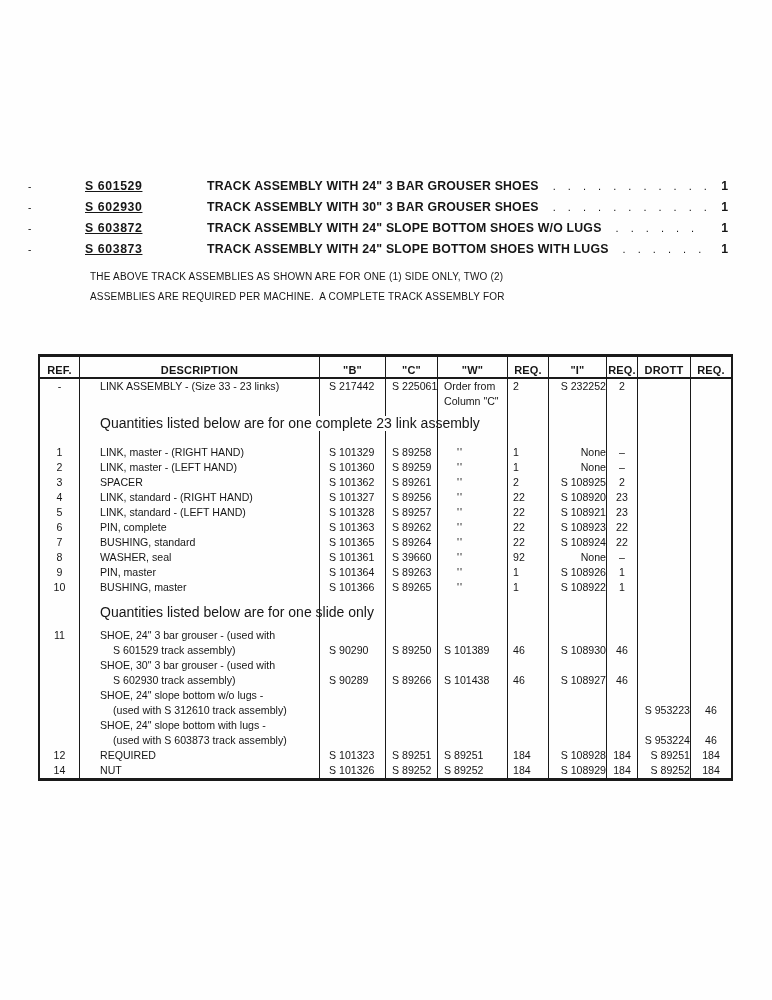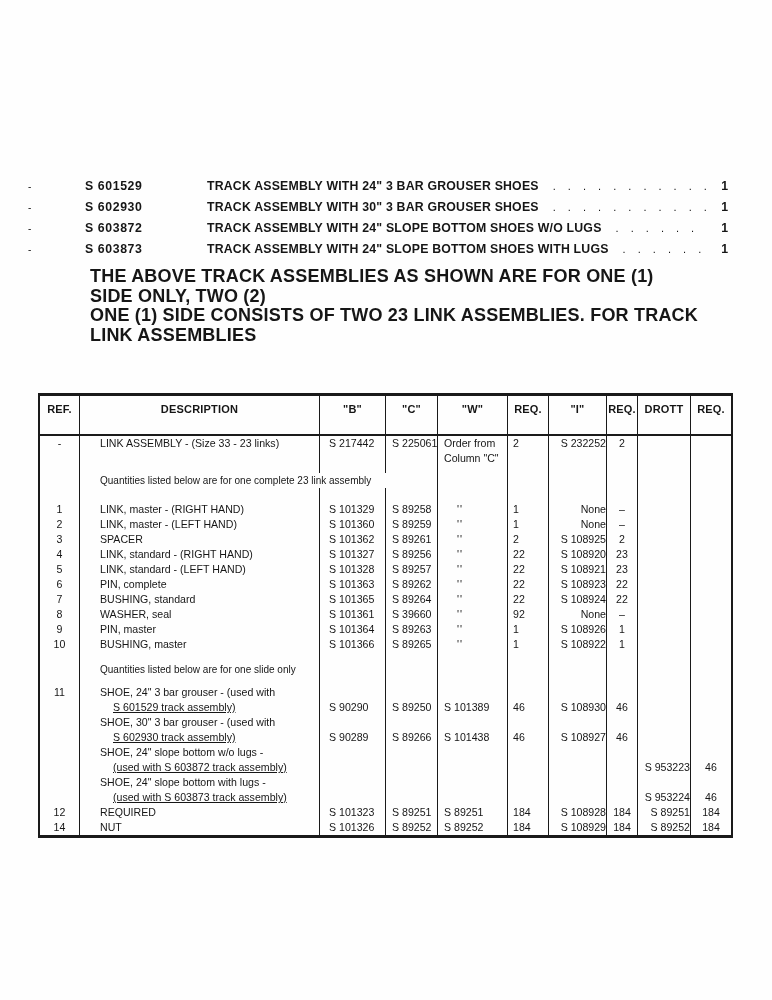--- a/index.html
+++ b/index.html
@@ -5,53 +5,53 @@
   html,body{margin:0;padding:0;background:#ffffff;}
   .page{
     width:772px;height:1000px;background:#fefefe;color:#161616;
     font-family:"Liberation Sans","DejaVu Sans",sans-serif;
     position:relative;overflow:hidden;
   }
   
   .toplist{margin:176px 0 0 28px;width:700px;font-weight:bold;font-size:12.3px;}
   .toprow{display:flex;align-items:baseline;height:21px;line-height:21px;white-space:nowrap;}
   .marker{width:57px;font-size:10px;font-weight:normal;}
-  .pno{width:122px;letter-spacing:0.6px;}
+  .pno{width:122px;letter-spacing:0.6px;text-decoration:underline;}
   .tdesc{letter-spacing:0.2px;}
   .leader{flex:1;overflow:hidden;margin:0 8px 0 14px;letter-spacing:4.5px;font-weight:normal;font-size:11px;}
   .qty{width:14px;text-align:right;}
   
-  .para{margin:7px 0 0 90px;width:610px;font-weight:bold;font-size:18px;line-height:19.5px;letter-spacing:0.2px;}
+  .para{margin:7px 0 0 90px;width:610px;font-weight:normal;font-size:10px;line-height:19.5px;letter-spacing:0.2px;}
   
   .ptable{
     margin:48px 0 0 38px;display:grid;width:max-content;
     grid-template-columns:40px 240px 66px 52px 70px 41px 58px 31px 53px 40px;
     border:2px solid #1a1a1a;border-top-width:3px;border-bottom-width:3px;
     font-size:10.6px;
   }
   .row,.rows{display:contents;}
   .cell{
     height:15px;line-height:15px;border-right:1.5px solid #1a1a1a;
     box-sizing:border-box;white-space:nowrap;position:relative;
   }
-  .hdr .cell{height:40px;line-height:27px;border-bottom:2px solid #1a1a1a;
+  .hdr .cell{height:22px;line-height:27px;border-bottom:2px solid #1a1a1a;
     font-weight:bold;font-size:11px;text-align:center;padding:0;letter-spacing:0.2px;}
   .c-ref{text-align:center;}
   .c-desc{padding-left:20px;z-index:1;}
   .c-b{padding-left:9px;}
   .c-c{padding-left:6px;}
   .c-w{padding-left:6px;}
   .c-req1{padding-left:5px;}
   .c-i{padding-left:9px;text-align:right;}
   .c-req2{text-align:center;}
   .c-drott{padding-left:4px;text-align:right;}
   .c-req3{text-align:center;border-right:none;}
-  .cell.ind{padding-left:33px;text-decoration:underline;}
+  .cell.ind{padding-left:33px;}
   .cell.ditto{padding-left:19px;letter-spacing:1px;}
-  .cell.note{font-size:10px;}
+  .cell.note{font-size:14px;}
   .cell.span3{grid-column:span 3;}
   .cell.h7{height:7px;}
   .cell.h8{height:8px;}
   .cell.h10{height:10px;}
   .cell.h14{height:14px;}
 </style>
 </head>
 <body>
 
 <div class="page">
@@ -89,22 +89,22 @@
         <span class="leader">. . . . . . . . . . . . . . . . . . . . . . . . . . . . . . . . . . . .</span>
         <span class="qty">1</span>
       </div>
 
   </section>
 
   <section class="para">
 
       <div class="pline">THE ABOVE TRACK ASSEMBLIES AS SHOWN ARE FOR ONE (1) SIDE ONLY, TWO (2)</div>
 
-
-      <div class="pline">ONE (1) SIDE CONSISTS OF TWO 23 LINK ASSEMBLIES. FOR TRACK LINK ASSEMBLIES</div>
+      <div class="pline">ASSEMBLIES ARE REQUIRED PER MACHINE.&nbsp; A COMPLETE TRACK ASSEMBLY FOR</div>
+
 
 
   </section>
 
   <section class="ptable">
     <div class="row hdr">
       <div class="cell c-ref">REF.</div>
       <div class="cell c-desc">DESCRIPTION</div>
       <div class="cell c-b">"B"</div>
       <div class="cell c-c">"C"</div>
@@ -412,21 +412,21 @@
           <div class="cell c-w"></div>
           <div class="cell c-req1"></div>
           <div class="cell c-i"></div>
           <div class="cell c-req2"></div>
           <div class="cell c-drott"></div>
           <div class="cell c-req3"></div>
         </div>
       
         <div class="row">
           <div class="cell c-ref"></div>
-          <div class="cell c-desc ind">(used with S 603872 track assembly)</div>
+          <div class="cell c-desc ind">(used with S 312610 track assembly)</div>
           <div class="cell c-b"></div>
           <div class="cell c-c"></div>
           <div class="cell c-w"></div>
           <div class="cell c-req1"></div>
           <div class="cell c-i"></div>
           <div class="cell c-req2"></div>
           <div class="cell c-drott">S 953223</div>
           <div class="cell c-req3">46</div>
         </div>
       

